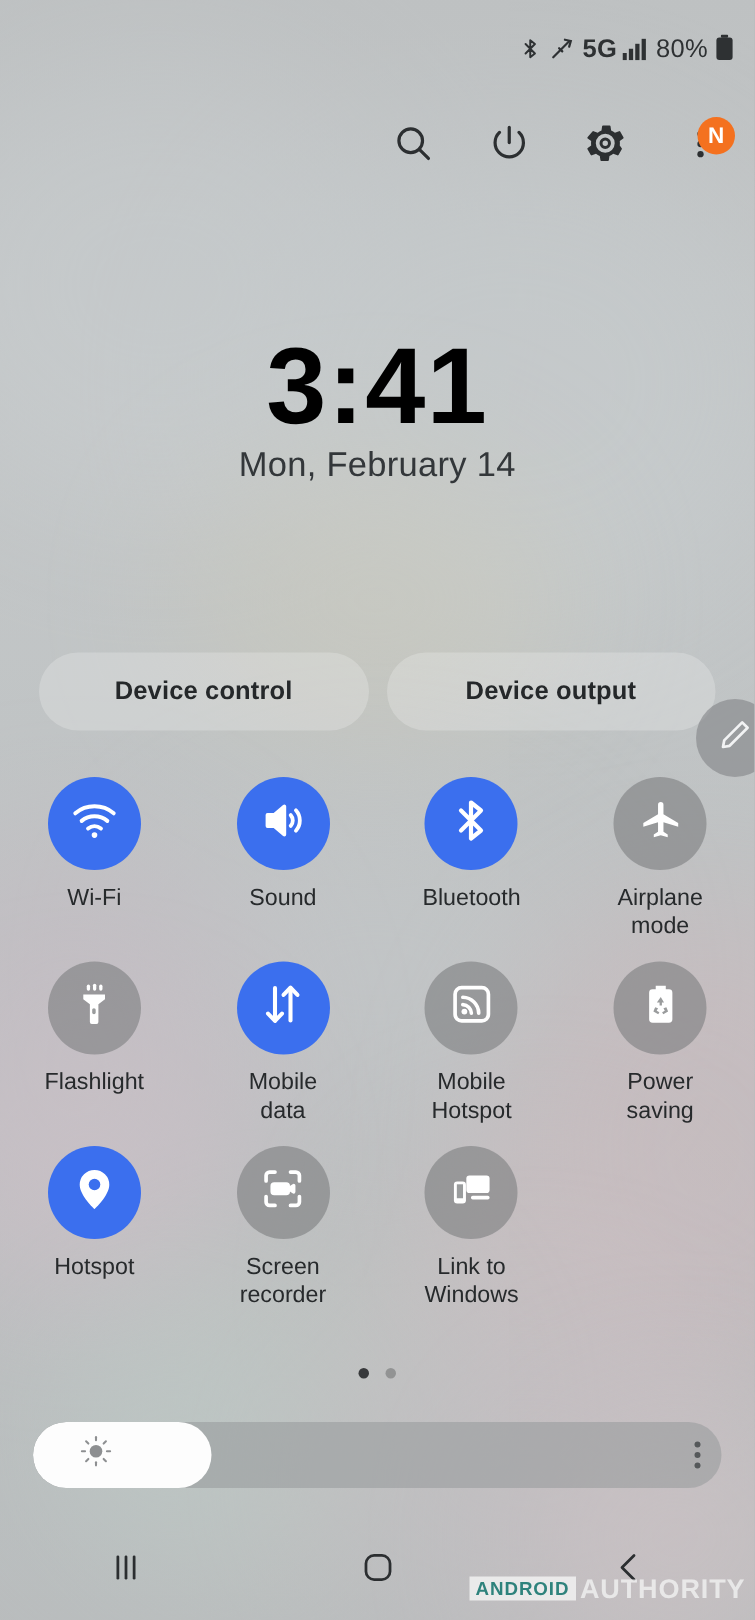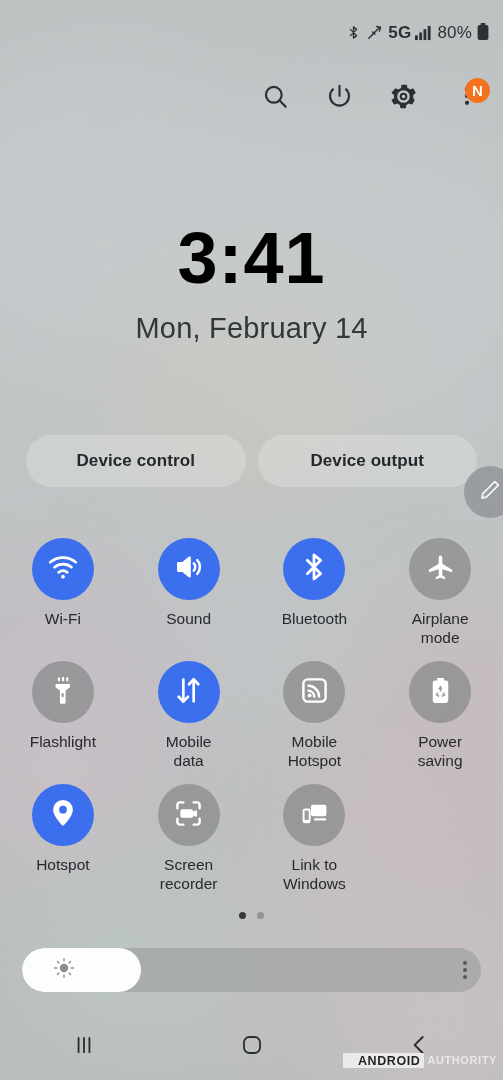--- a/index.html
+++ b/index.html
@@ -135,22 +135,22 @@
     text-align: center;
   }
   .clock-time {
     font-size: 72px;
     color: #000000;
     line-height: 1;
     font-weight: 700;
     letter-spacing: 1px;
   }
   .clock-date {
-    margin-top: 18px;
-    font-size: 29px;
+    margin-top: 2px;
+    font-size: 23px;
     color: #33373a;
     font-weight: 300;
     letter-spacing: .2px;
   }
 
   
   .pill-row {
     position: absolute;
     top: 435px;
     left: 26px;
@@ -181,21 +181,21 @@
     background: rgba(130,133,135,.62);
     display: flex;
     align-items: center;
     justify-content: center;
     color: #f2f3f4;
   }
 
   
   .qs-grid {
     position: absolute;
-    top: 538px;
+    top: 518px;
     left: 0;
     right: 0;
     display: grid;
     grid-template-columns: repeat(4, 1fr);
     row-gap: 14px;
   }
   .qs-tile {
     display: flex;
     flex-direction: column;
     align-items: center;
@@ -303,30 +303,30 @@
     position: absolute;
     right: 6px;
     bottom: 12px;
     display: flex;
     align-items: center;
     gap: 3px;
     opacity: .82;
   }
   .wm-a {
     background: #f4f4f4;
-    color: #000000;
+    color: #0f766e;
     font-size: 12.5px;
     font-weight: bold;
     letter-spacing: .6px;
-    padding: 2px 4px 1px 15px;
+    padding: 2px 4px 1px 4px;
     line-height: 1;
   }
   .wm-b {
     color: #f1f1f1;
-    font-size: 11px;
+    font-size: 18px;
     font-weight: bold;
     letter-spacing: .6px;
     line-height: 1;
   }
 </style>
 </head>
 <body>
 
 <div id="screen">
 

